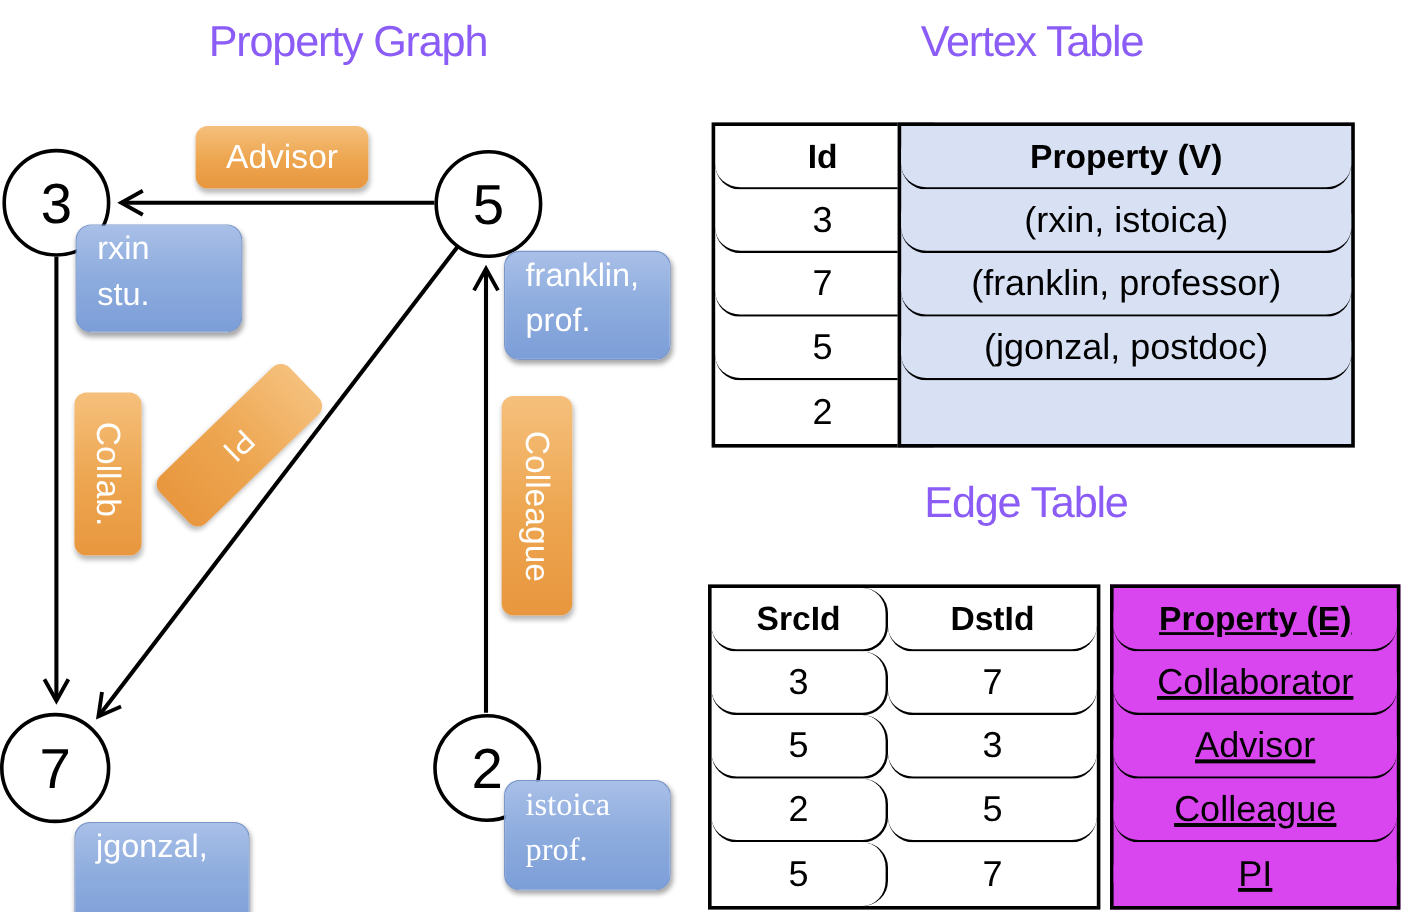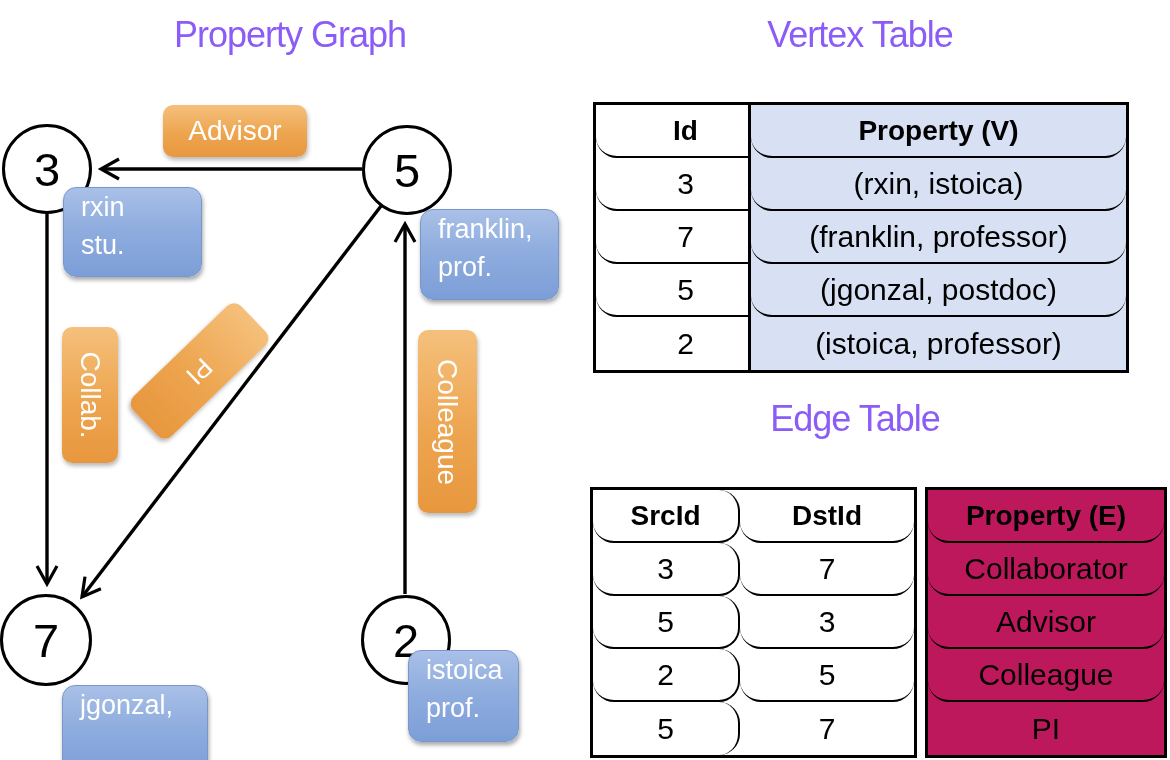--- a/index.html
+++ b/index.html
@@ -26,21 +26,21 @@
             display:flex;align-items:center;justify-content:center;font-size:28px;}
   .vtext span{transform:rotate(90deg);white-space:nowrap;display:block;}
   
   .subtable{position:absolute;border:3px solid #000;background:#fff;display:grid;box-sizing:border-box;}
   .cell{display:flex;align-items:center;justify-content:center;border-bottom:2px solid #000;
         font-size:30px;color:#000;border-radius:21px;}
   .cell.hdr{font-weight:700;font-size:28px;}
   .cell.last{border-bottom:none;}
   .cell.divr{border-right:2px solid #000;}
   .fill-v{background:#d8e1f3;}
-  .fill-e{background:#be185d;}
+  .fill-e{background:#d946ef;text-decoration:underline;}
 </style>
 </head>
 <body>
 
 <div id="graph-panel" class="panel">
 
   <div class="big-title" style="left:0;top:14px;width:580px;">Property Graph</div>
 
   <svg id="graph-svg" viewBox="0 0 580 760" xmlns="http://www.w3.org/2000/svg">
     <defs>
@@ -84,21 +84,21 @@
     <div>rxin</div>
     <div>stu.</div>
   </div>
   <div class="prop-box" style="left:420px;top:185px;width:139px;height:91px;margin-top:24px;">
     <div>franklin,</div>
     <div>prof.</div>
   </div>
   <div class="prop-box" style="left:62px;top:685px;width:146px;height:91px;">
     <div>jgonzal,</div>
   </div>
-  <div class="prop-box" style="left:408px;top:650px;width:111px;height:92px;">
+  <div class="prop-box" style="left:420px;top:650px;width:139px;height:92px;font-family:Liberation Serif, serif;">
     <div>istoica</div>
     <div>prof.</div>
   </div>
 </div>
 
 <div class="panel">
   <div class="big-title" style="left:575px;top:14px;width:570px;">Vertex Table</div>
 
   <div class="subtable" style="left:593px;top:102px;width:185px;grid-template-rows:repeat(5,53px);">
     <div class="cell hdr">Id</div>
@@ -106,21 +106,20 @@
     <div class="cell">7</div>
     <div class="cell">5</div>
     <div class="cell last">2</div>
   </div>
 
   <div class="subtable fill-v" style="left:748px;top:102px;width:381px;grid-template-rows:repeat(5,53px);">
     <div class="cell hdr fill-v">Property (V)</div>
     <div class="cell fill-v">(rxin, istoica)</div>
     <div class="cell fill-v">(franklin, professor)</div>
     <div class="cell fill-v">(jgonzal, postdoc)</div>
-    <div class="cell last fill-v">(istoica, professor)</div>
   </div>
 </div>
 
 <div class="panel">
   <div class="big-title" style="left:560px;top:398px;width:590px;">Edge Table</div>
 
   <div class="subtable" style="left:590px;top:487px;width:327px;grid-template-columns:147px 174px;grid-template-rows:repeat(5,53px);">
     <div class="cell hdr divr">SrcId</div>
     <div class="cell hdr">DstId</div>
     <div class="cell divr">3</div>

